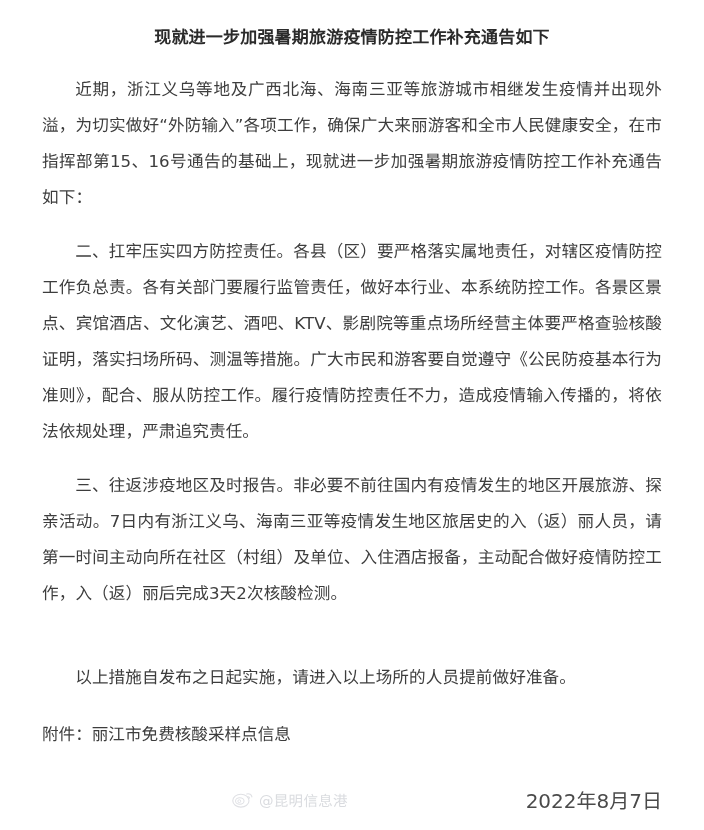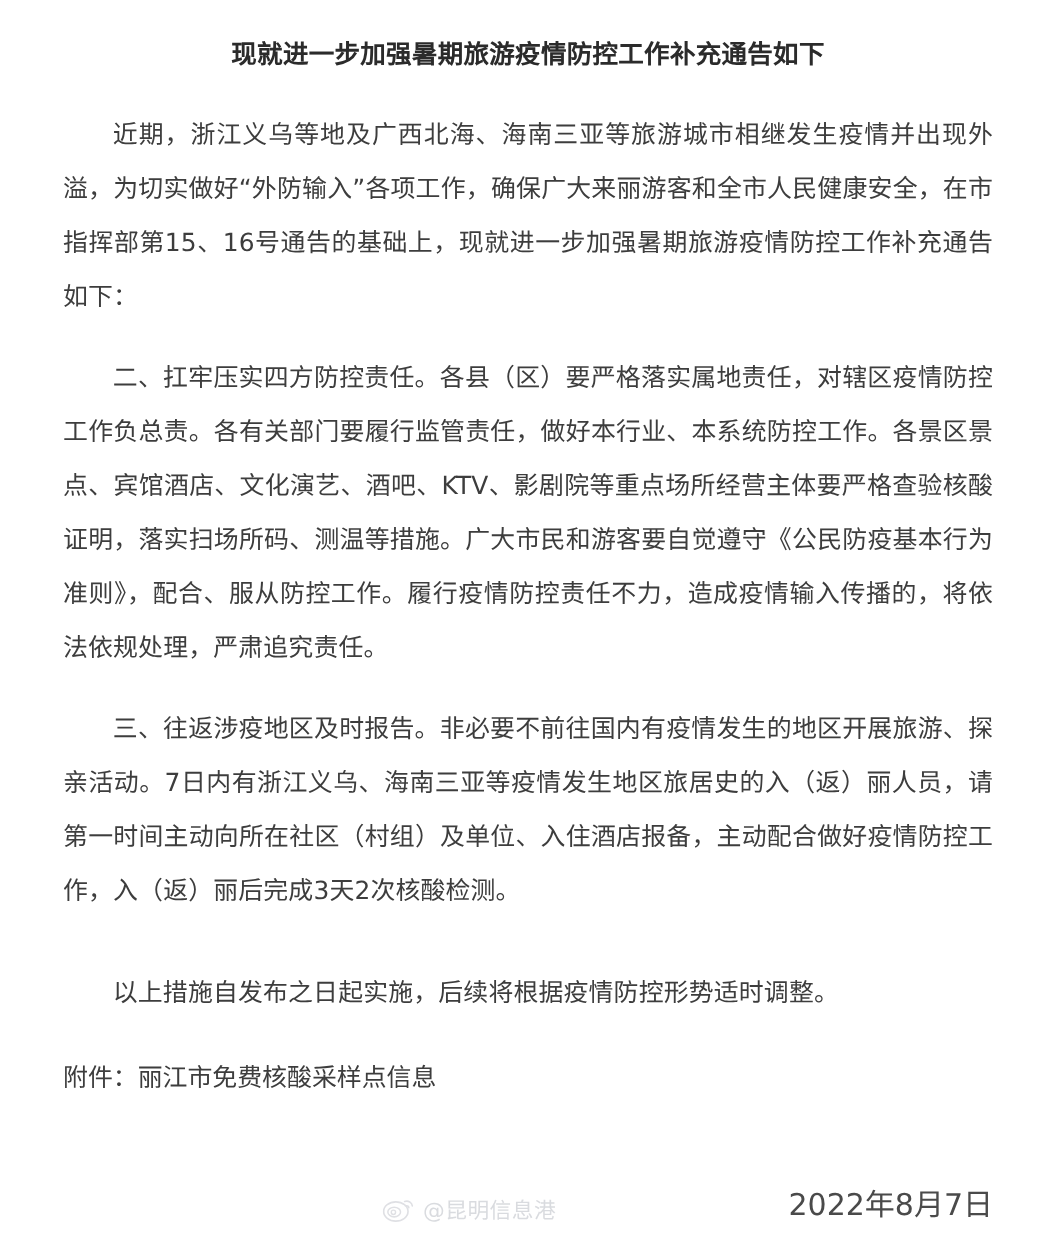--- a/index.html
+++ b/index.html
@@ -38,21 +38,21 @@
   .body-copy {
     margin-top: 22px;
   }
 
   .para {
     font-size: 16.6px;
     line-height: 36px;
     color: #3d3d3d;
     text-align: justify;
     text-justify: inter-ideograph;
-    margin: 0 0 18px 0;
+    margin: 16px 0 18px 0;
     letter-spacing: 0.1px;
   }
 
   .para.indent {
     text-indent: 2em;
   }
 
   .para.tight {
     margin-bottom: 16px;
   }
@@ -69,23 +69,22 @@
 
   .footer {
     position: absolute;
     left: 0;
     right: 0;
     bottom: 14px;
     height: 34px;
     padding: 0 42px;
     box-sizing: border-box;
     display: flex;
-    align-items: flex-end;
+    align-items: center;
     justify-content: space-between;
-    margin-left: 23px;
   }
 
   .watermark {
     display: flex;
     align-items: center;
     gap: 5px;
     opacity: 0.95;
     margin-left: 190px;
   }
 
@@ -120,21 +119,21 @@
 
     <p class="para indent">近期，浙江义乌等地及广西北海、海南三亚等旅游城市相继发生疫情并出现外溢，为切实做好“外防输入”各项工作，确保广大来丽游客和全市人民健康安全，在市指挥部第15、16号通告的基础上，现就进一步加强暑期旅游疫情防控工作补充通告如下：</p>
 
 
     <p class="para indent">二、扛牢压实四方防控责任。各县（区）要严格落实属地责任，对辖区疫情防控工作负总责。各有关部门要履行监管责任，做好本行业、本系统防控工作。各景区景点、宾馆酒店、文化演艺、酒吧、KTV、影剧院等重点场所经营主体要严格查验核酸证明，落实扫场所码、测温等措施。广大市民和游客要自觉遵守《公民防疫基本行为准则》，配合、服从防控工作。履行疫情防控责任不力，造成疫情输入传播的，将依法依规处理，严肃追究责任。</p>
 
     <p class="para indent">三、往返涉疫地区及时报告。非必要不前往国内有疫情发生的地区开展旅游、探亲活动。7日内有浙江义乌、海南三亚等疫情发生地区旅居史的入（返）丽人员，请第一时间主动向所在社区（村组）及单位、入住酒店报备，主动配合做好疫情防控工作，入（返）丽后完成3天2次核酸检测。</p>
 
     <div class="spacer-sm"></div>
 
-    <p class="para indent tight">以上措施自发布之日起实施，后续将根据疫情防控形势适时调整。</p>
+    <p class="para indent tight">以上措施自发布之日起实施，请进入以上场所的人员提前做好准备。</p>
 
     <p class="attachment">附件：丽江市免费核酸采样点信息</p>
 
   </div>
 
   <div class="footer">
 
     <div class="watermark">
       <svg class="weibo-eye" viewBox="0 0 26 21" aria-hidden="true">
         <ellipse cx="10.5" cy="12.5" rx="9.6" ry="7.6" fill="none" stroke="#dedfe3" stroke-width="1.3"></ellipse>

